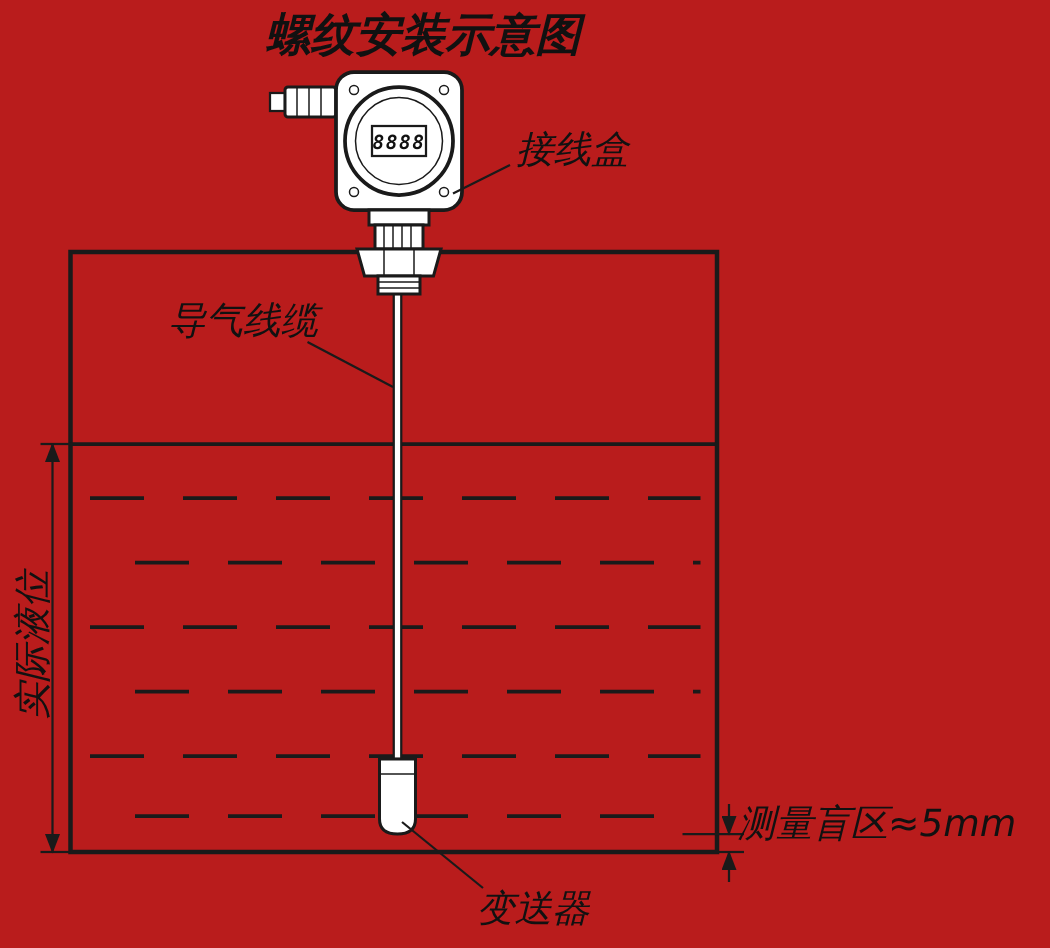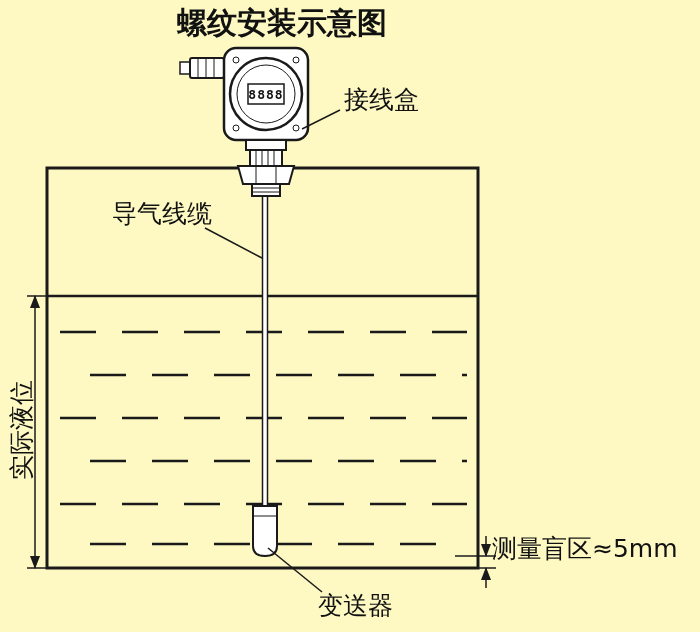--- a/index.html
+++ b/index.html
@@ -1,21 +1,22 @@
 <!DOCTYPE html>
 <html><head>
 <meta charset="utf-8">
 <style>
   html,body{margin:0;padding:0;background:#ffffff;}
   .canvas{
     position:relative;
     width:700px;height:632px;
-    background:#fef9c3;
+    background:#b91c1c;
     font-family:"DejaVu Sans", sans-serif;
     overflow:hidden;
+    font-style:italic;
   }
   svg{display:block;}
   svg text{
     font-family:"DejaVu Sans", sans-serif;
     fill:#111111;
   }
   .t-title{font-size:30px;font-weight:600;}
   .t-label{font-size:25px;font-weight:500;}
   .t-lcd{font-family:"DejaVu Sans Mono", monospace;font-size:13px;font-weight:bold;letter-spacing:1px;}
   .ln{stroke:#1a1a1a;fill:none;}

